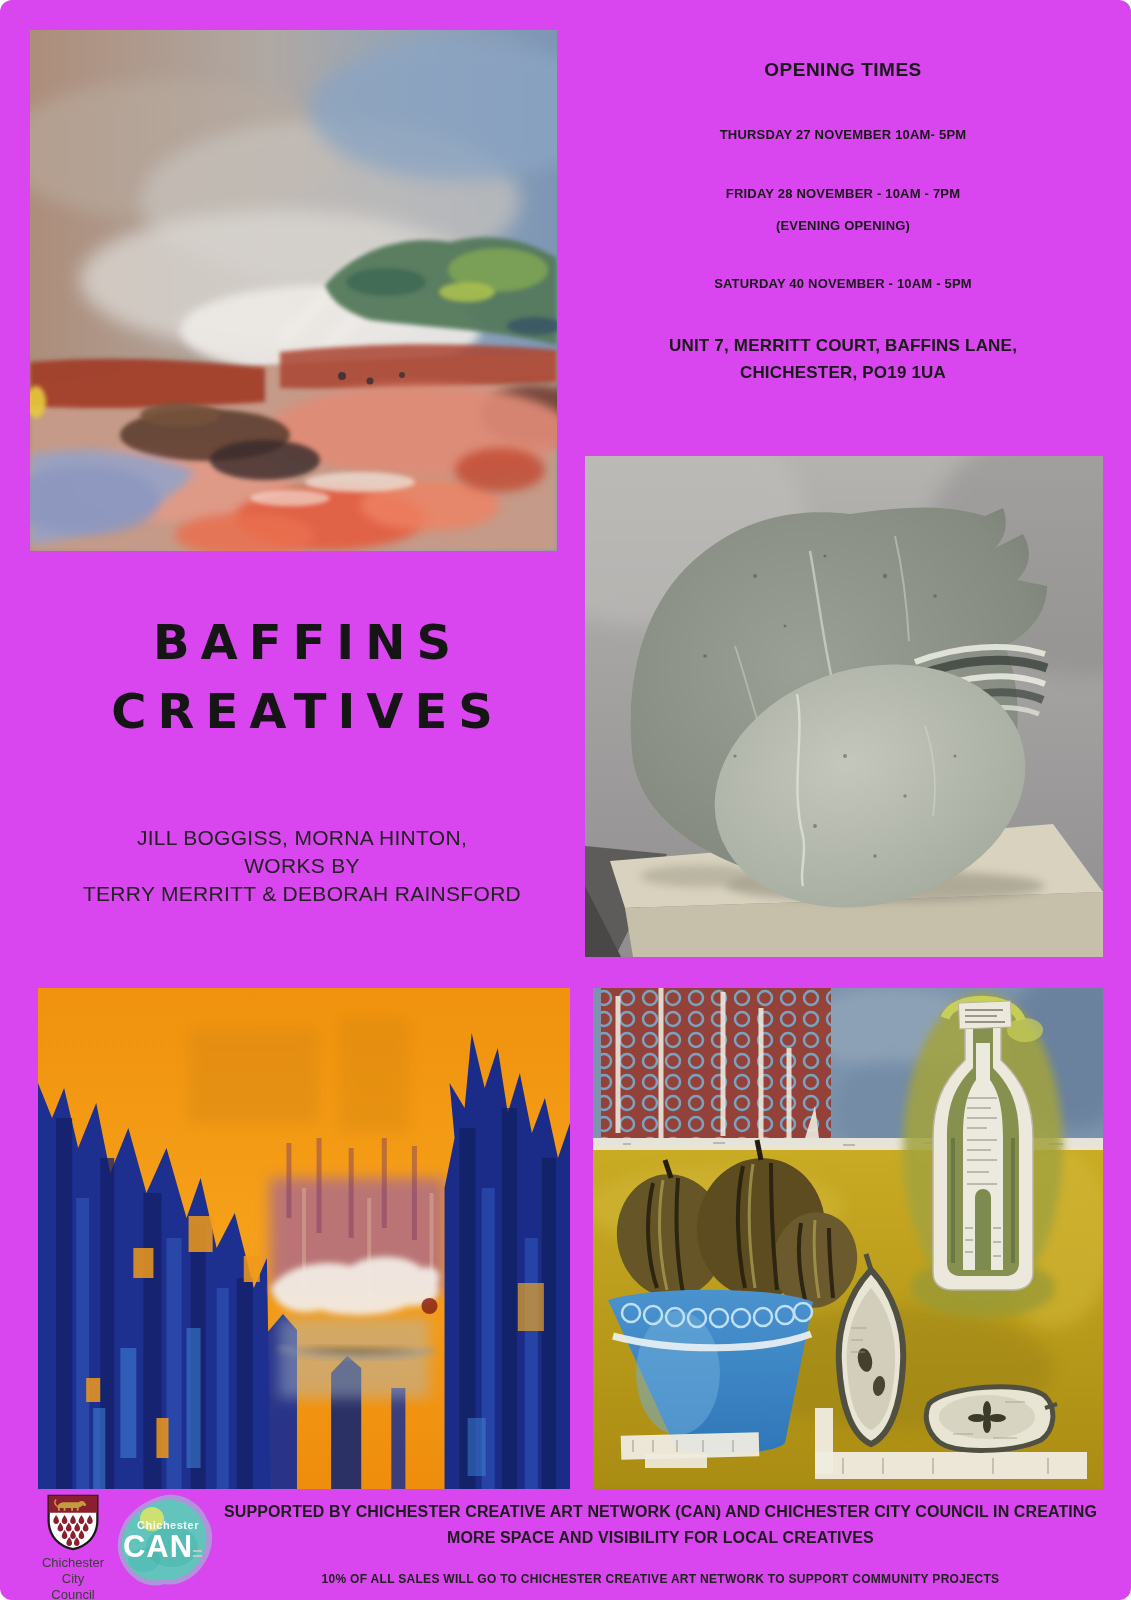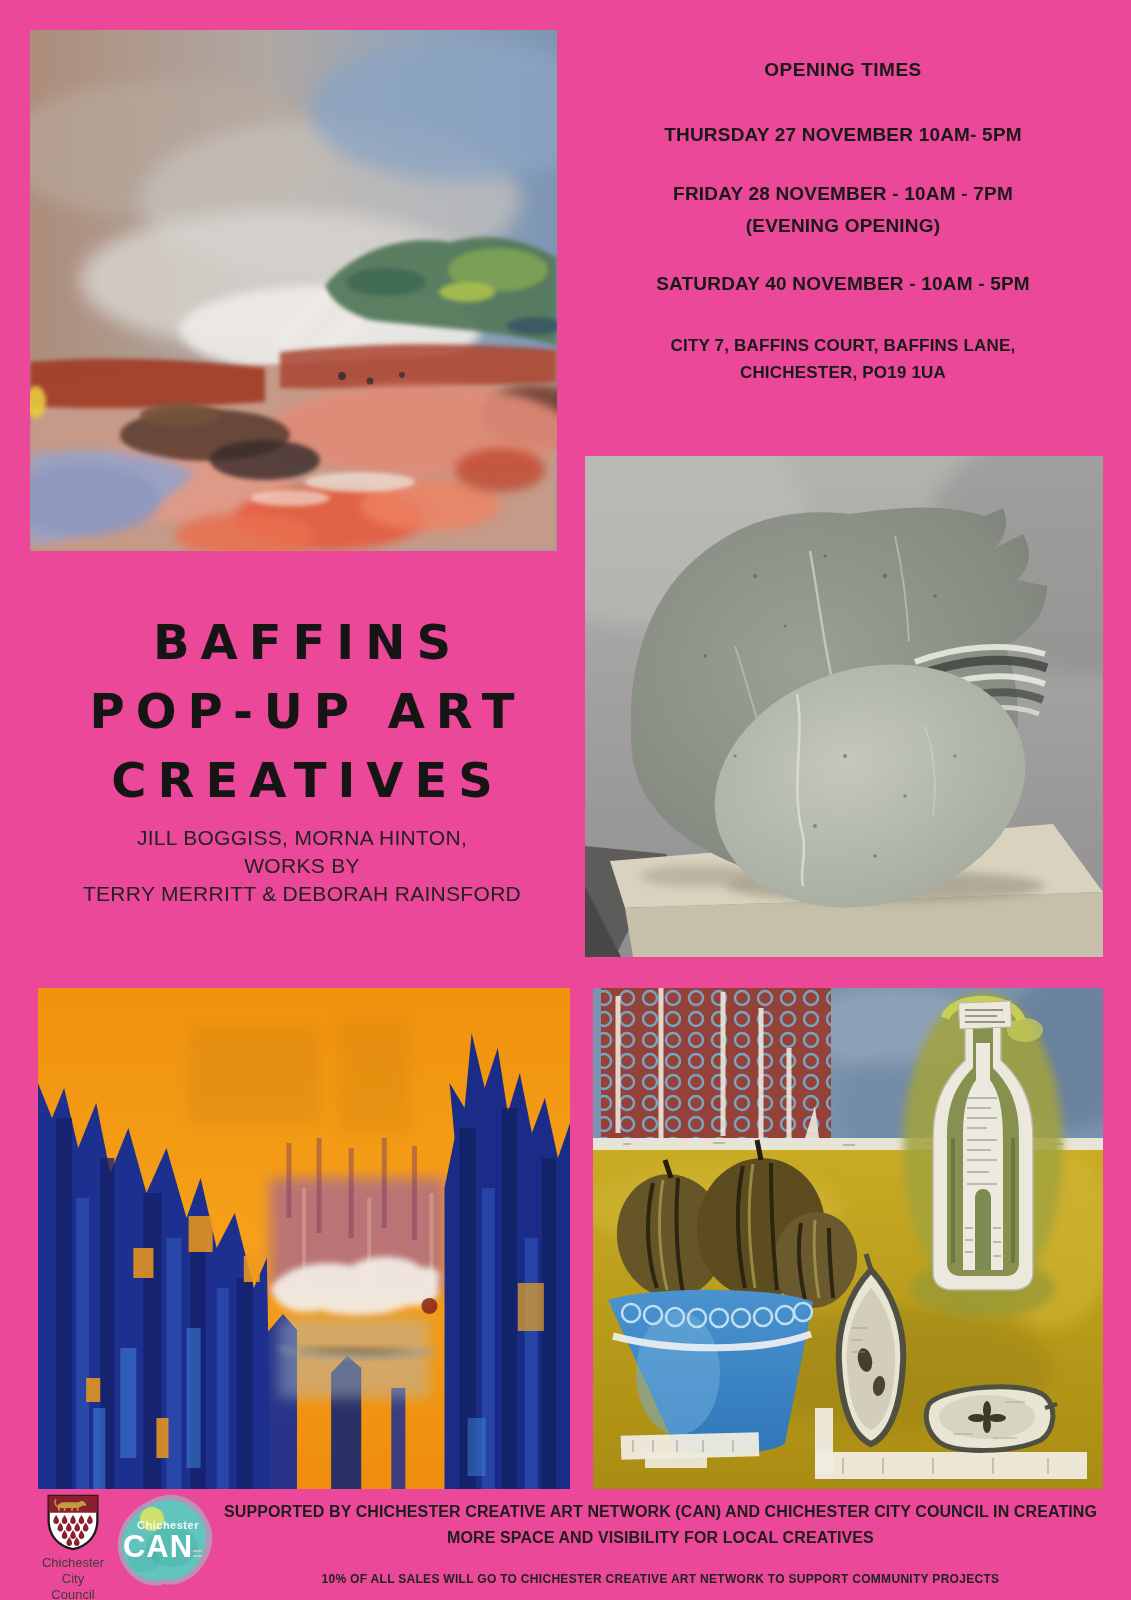--- a/index.html
+++ b/index.html
@@ -1,25 +1,25 @@
 <!DOCTYPE html>
 <html><head>
 <meta charset="utf-8">
 <style>
   html,body{margin:0;padding:0;background:#ffffff;}
-  .poster{position:relative;width:1131px;height:1600px;background:#ec4899;overflow:hidden;
-          font-family:"Liberation Sans",sans-serif;}
+  .poster{position:relative;width:1131px;height:1600px;background:#d946ef;overflow:hidden;
+          font-family:"Liberation Sans",sans-serif;border-radius:12px;}
   .art{position:absolute;margin:0;padding:0;}
   .art svg{display:block;width:100%;height:100%;}
 
   
   .opening{position:absolute;left:583px;top:58px;width:520px;text-align:center;color:#191919;}
   .opening h2{margin:0;font-size:19px;font-weight:700;letter-spacing:.5px;line-height:24px;}
   .opening p{margin:0;font-weight:700;}
-  .opening .day{font-size:19px;line-height:26px;letter-spacing:.2px;}
+  .opening .day{font-size:13px;line-height:26px;letter-spacing:.2px;}
   .opening .thu{margin-top:40px;}
   .opening .fri{margin-top:33px;}
   .opening .eve{margin-top:6px;}
   .opening .sat{margin-top:32px;}
   .opening .addr{font-size:17px;line-height:25px;letter-spacing:.2px;}
   .opening .a1{margin-top:36px;}
   .opening .a2{margin-top:2px;}
 
   
   .title{position:absolute;left:32px;top:576px;width:540px;text-align:center;color:#151515;
@@ -106,21 +106,21 @@
       <circle cx="372" cy="345" r="3" fill="#2e2a33" opacity=".7"></circle>
     </svg>
   </figure>
 
   <section class="opening">
     <h2>OPENING TIMES</h2>
     <p class="day thu">THURSDAY 27 NOVEMBER 10AM- 5PM</p>
     <p class="day fri">FRIDAY 28 NOVEMBER - 10AM - 7PM</p>
     <p class="day eve">(EVENING OPENING)</p>
     <p class="day sat">SATURDAY 40 NOVEMBER - 10AM - 5PM</p>
-    <p class="addr a1">CITY 7, BAFFINS COURT, BAFFINS LANE,</p>
+    <p class="addr a1">UNIT 7, MERRITT COURT, BAFFINS LANE,</p>
     <p class="addr a2">CHICHESTER, PO19 1UA</p>
   </section>
 
   <figure class="art" style="left:585px;top:456px;width:518px;height:501px;">
     <svg viewBox="0 0 518 501" preserveAspectRatio="none">
       <defs>
         <linearGradient id="sc-bg" x1="0" y1="0" x2="0" y2="1">
           <stop offset="0" stop-color="#b5b3b0"></stop>
             <stop offset="1" stop-color="#8f8d8e"></stop>
         </linearGradient>
@@ -177,21 +177,20 @@
           <circle cx="230" cy="370" r="1.9"></circle>
         <circle cx="370" cy="300" r="1.5"></circle>
           <circle cx="150" cy="300" r="1.6"></circle>
           <circle cx="290" cy="400" r="1.8"></circle>
       </g>
     </svg>
   </figure>
 
   <h1 class="title">
     <div>BAFFINS</div>
-    <div>POP-UP ART</div>
     <div>CREATIVES</div>
   </h1>
 
   <section class="works">
     <p>JILL BOGGISS, MORNA HINTON,</p>
     <p>WORKS BY</p>
     <p>TERRY MERRITT &amp; DEBORAH RAINSFORD</p>
   </section>
 
   <figure class="art" style="left:38px;top:988px;width:532px;height:501px;">

